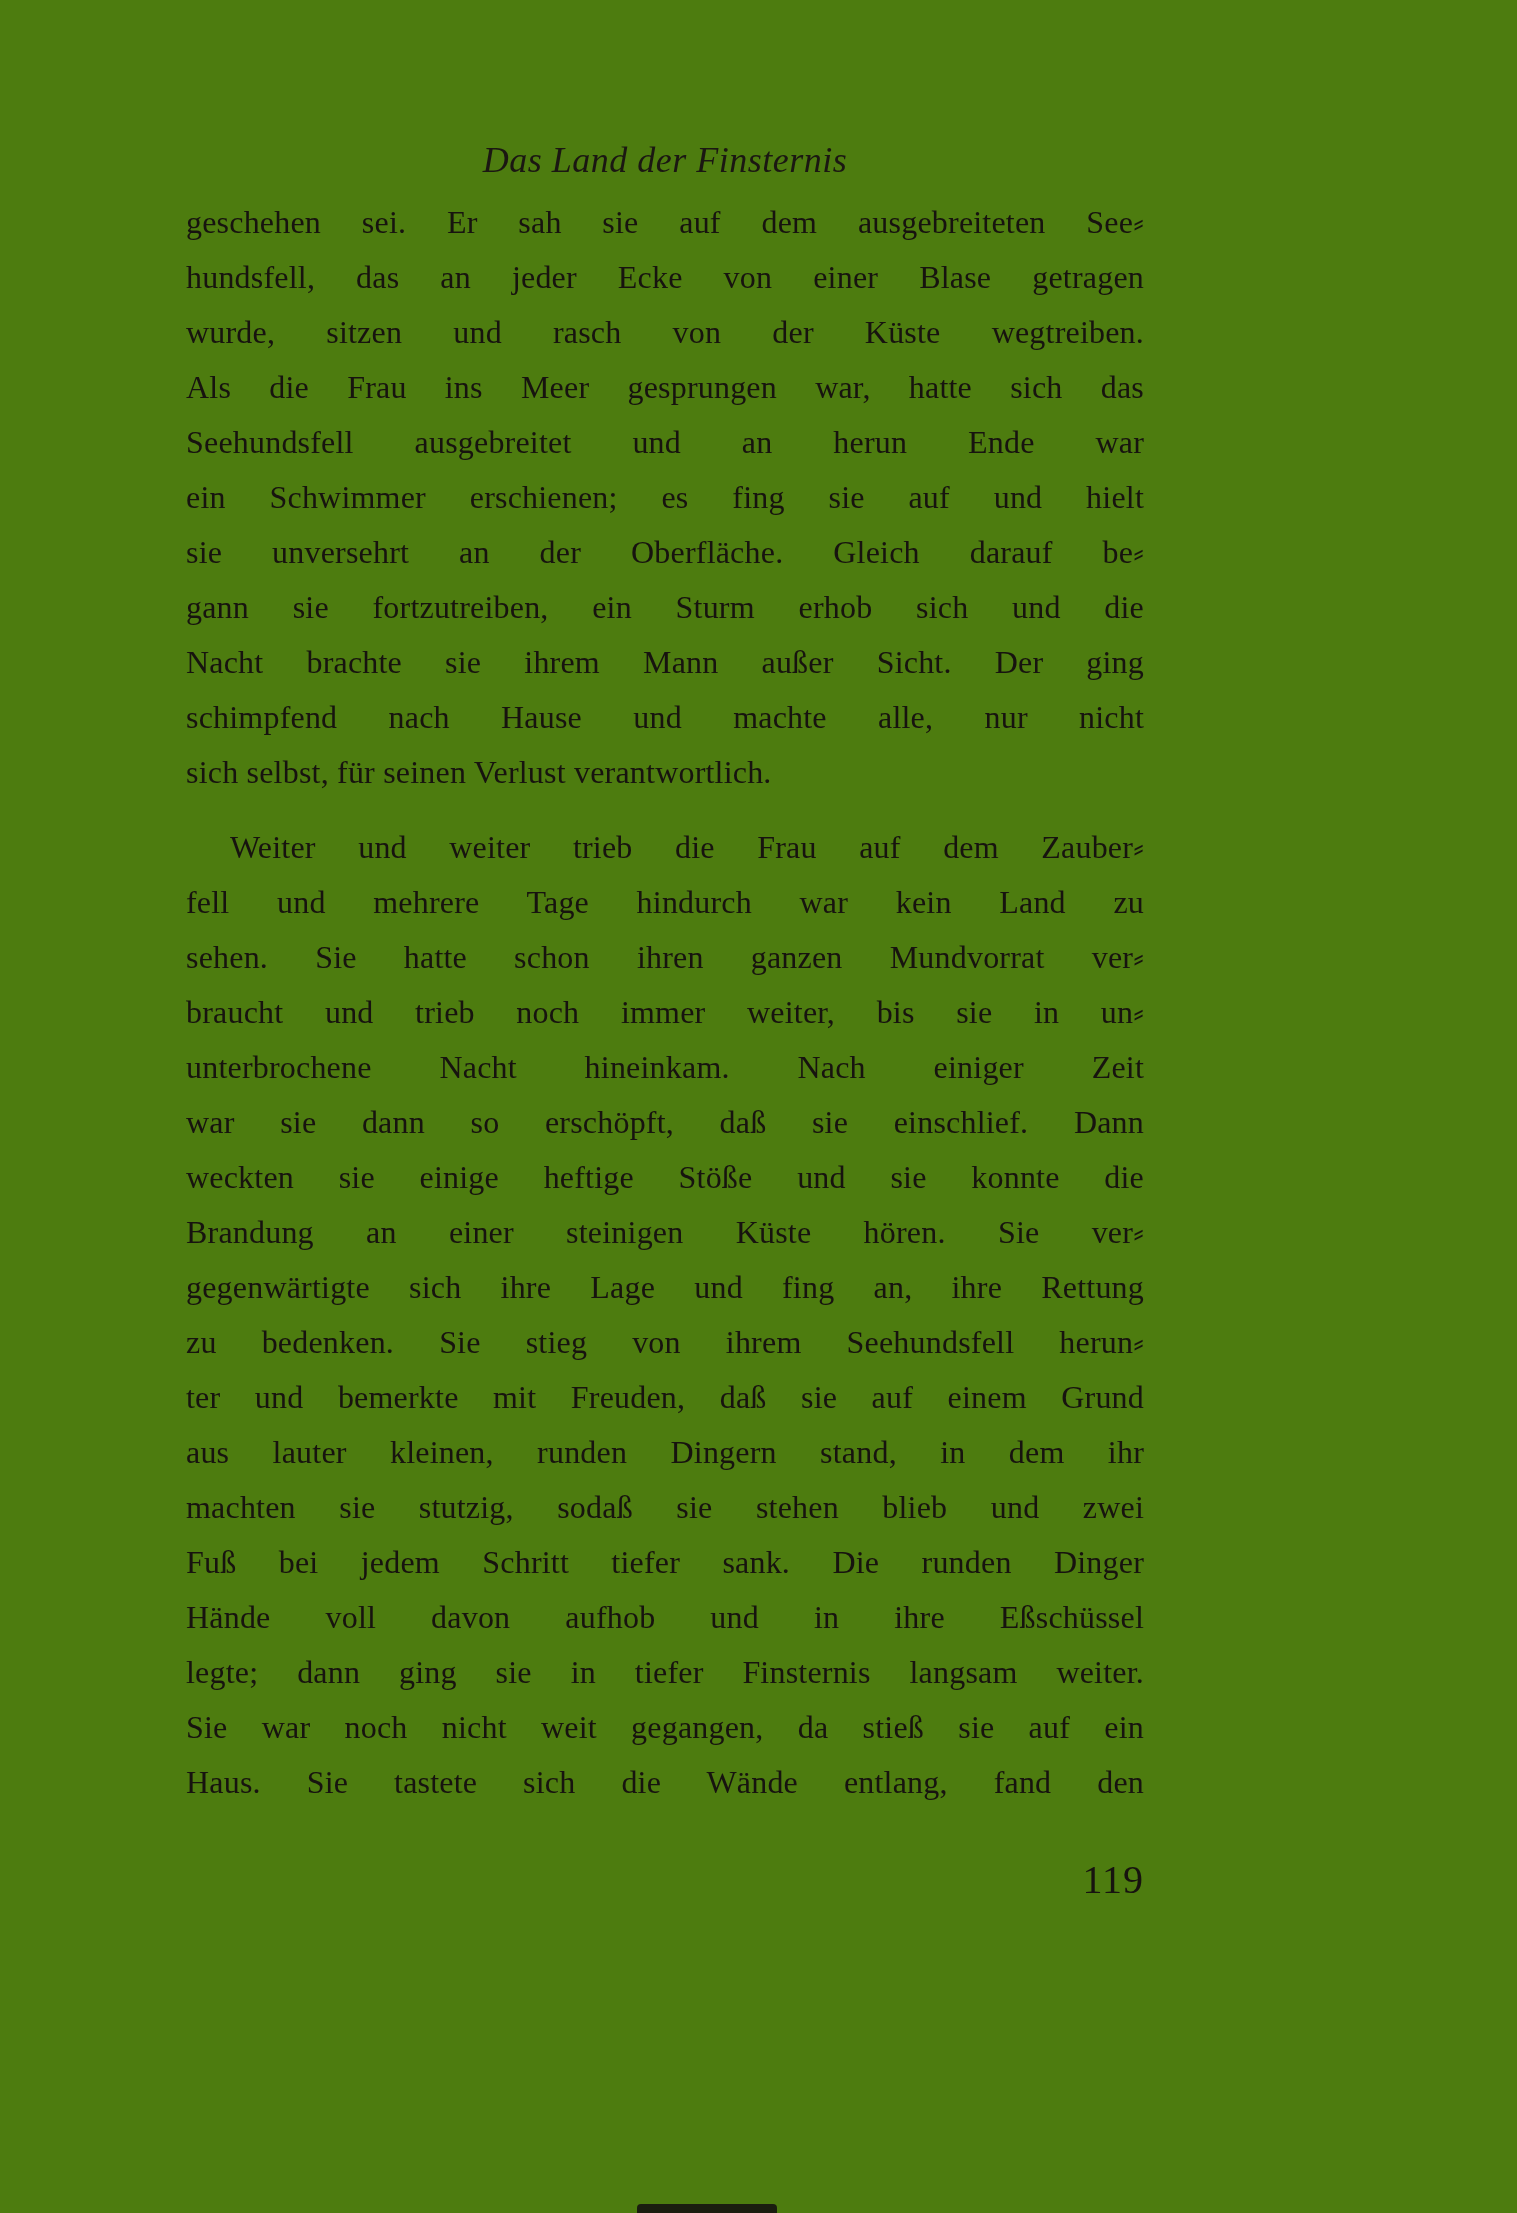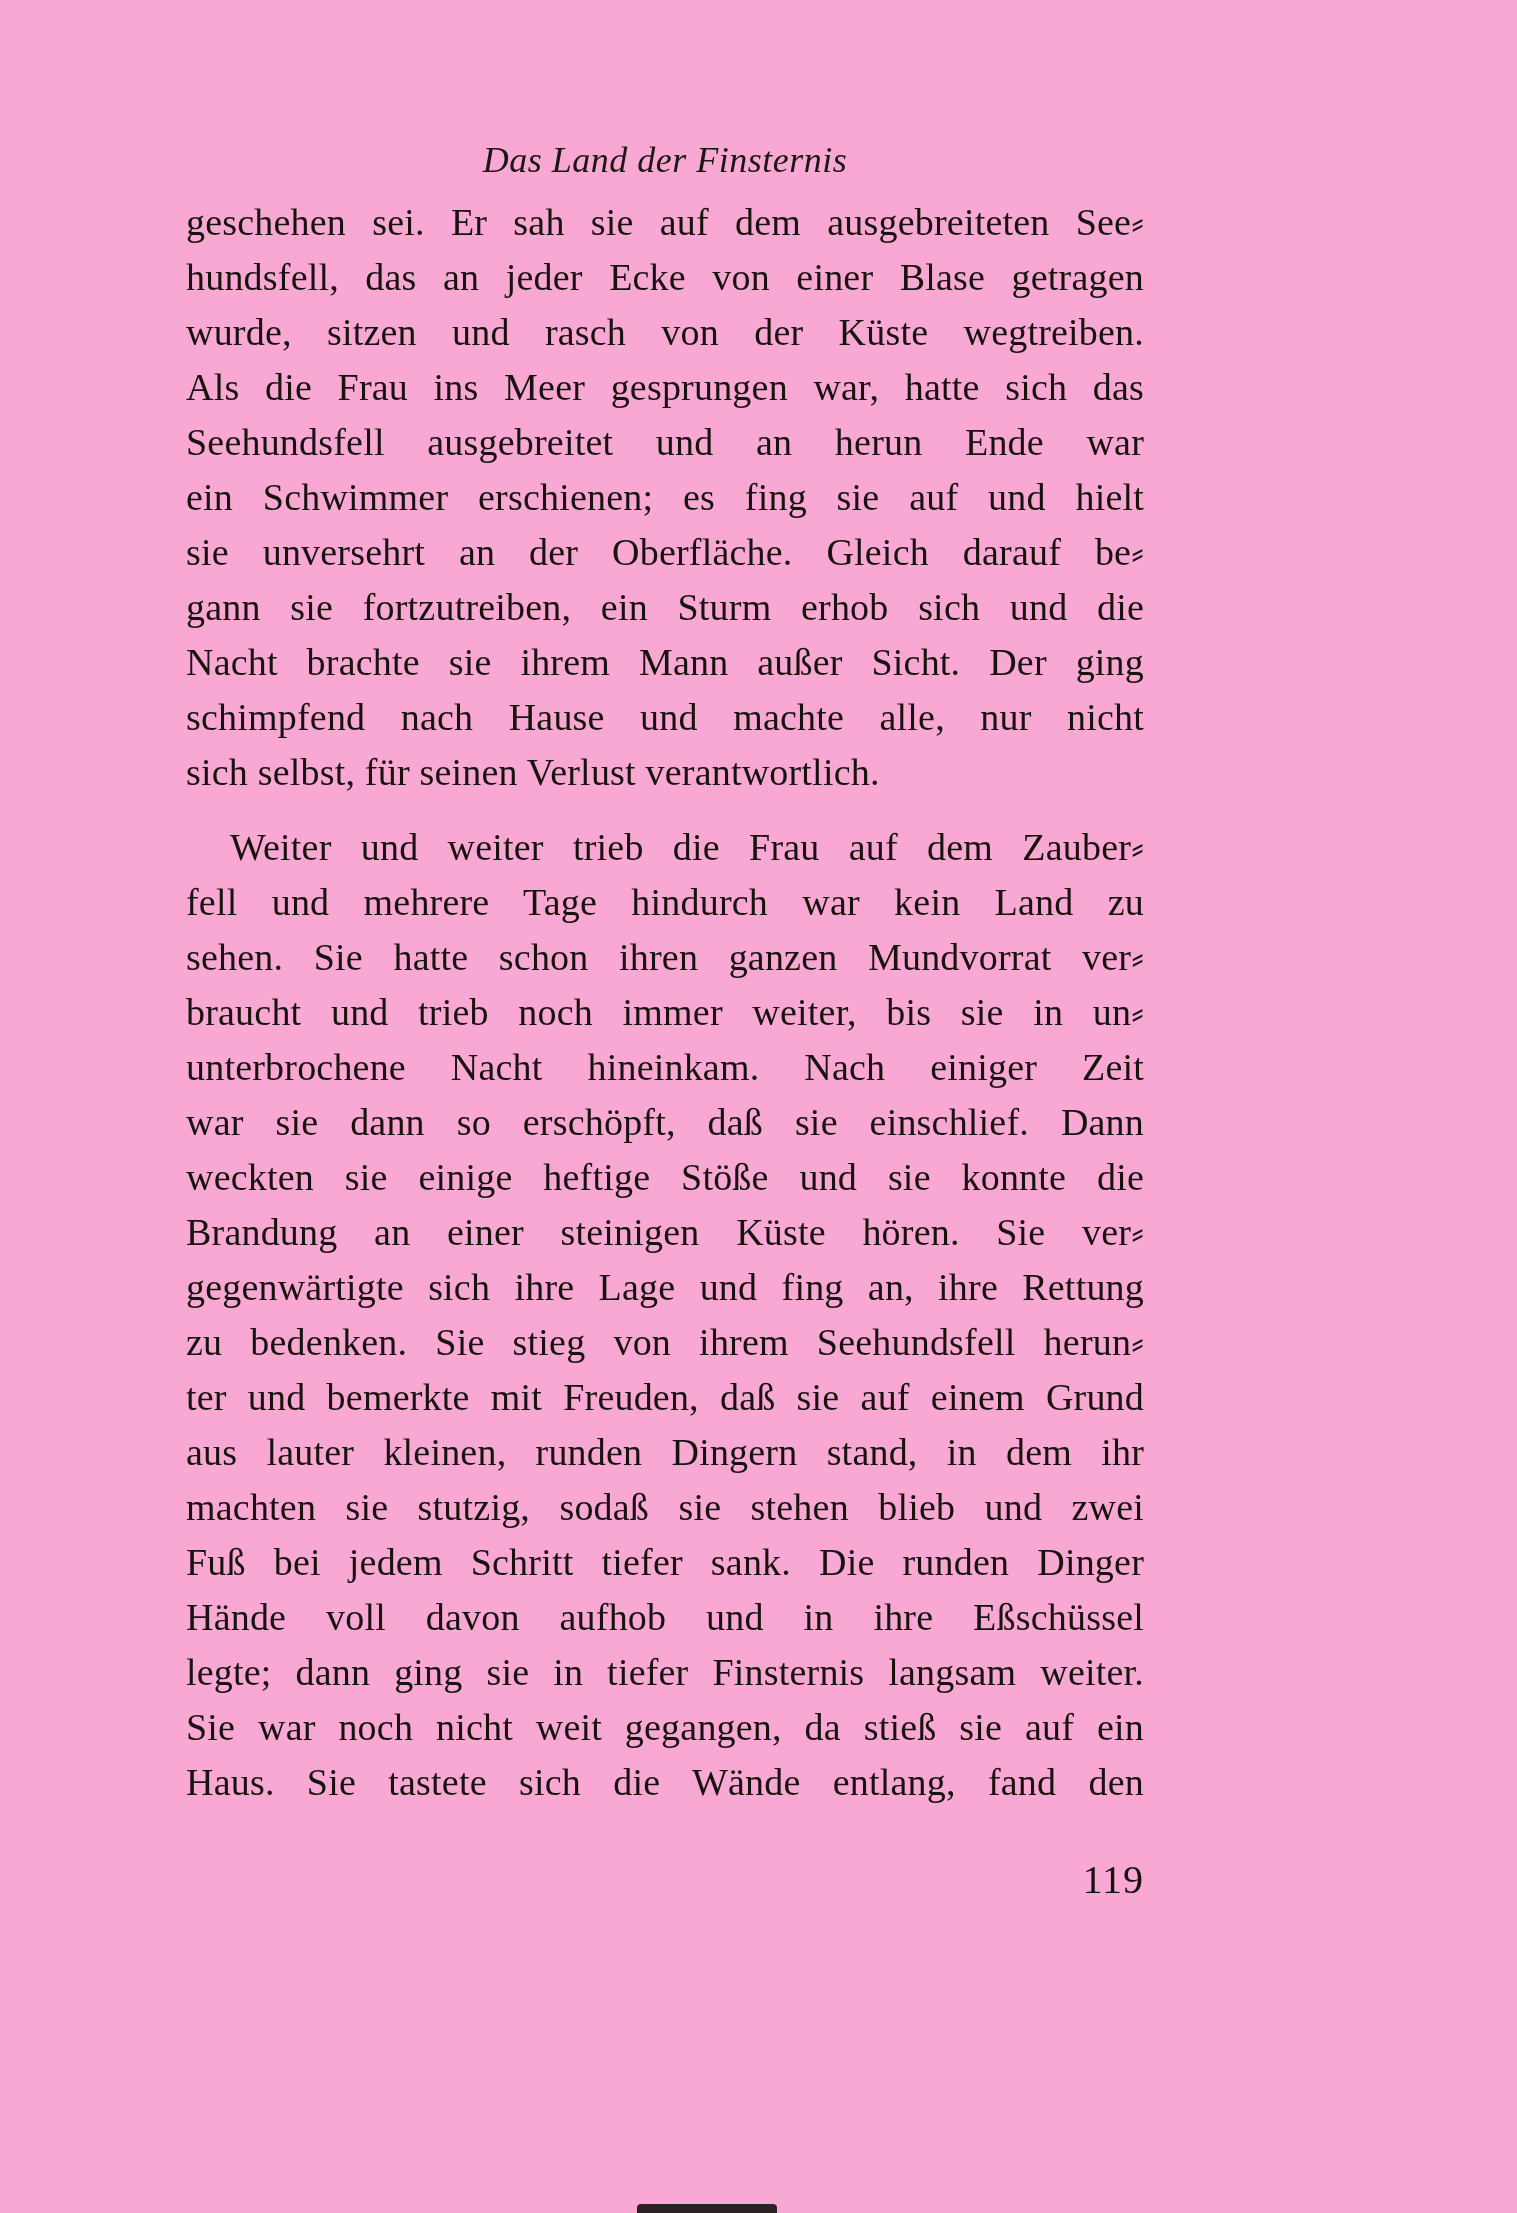--- a/index.html
+++ b/index.html
@@ -9,21 +9,21 @@
   body {
     width: 1517px;
     height: 2213px;
     background: #f4f4f2;
     font-family: "Liberation Serif", "DejaVu Serif", serif;
   }
   .page {
     position: relative;
     width: 1517px;
     height: 2213px;
-    background: #f9a8d4;
+    background: #4d7c0f;
     color: #17130f;
     overflow: hidden;
   }
   .text-block {
     position: absolute;
     left: 186px;
     top: 138px;
     width: 958px;
   }
   .running-header {
@@ -34,21 +34,21 @@
     letter-spacing: 0.5px;
     margin-bottom: 13px;
     color: #1b1712;
   }
   .body-text {
     width: 100%;
   }
   .line {
     box-sizing: border-box;
     width: 100%;
-    font-size: 38px;
+    font-size: 32px;
     line-height: 55px;
     text-align: justify;
     text-align-last: justify;
     white-space: normal;
     letter-spacing: 0.2px;
   }
   .line.indent {
     padding-left: 44px;
     margin-top: 20px;
   }

